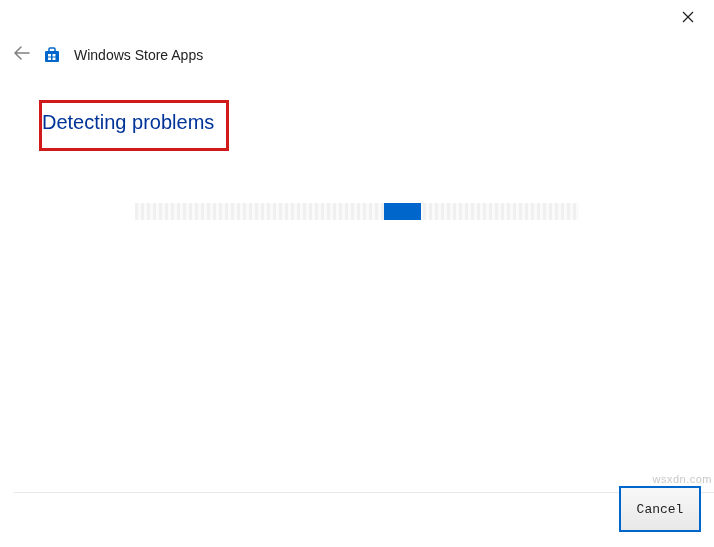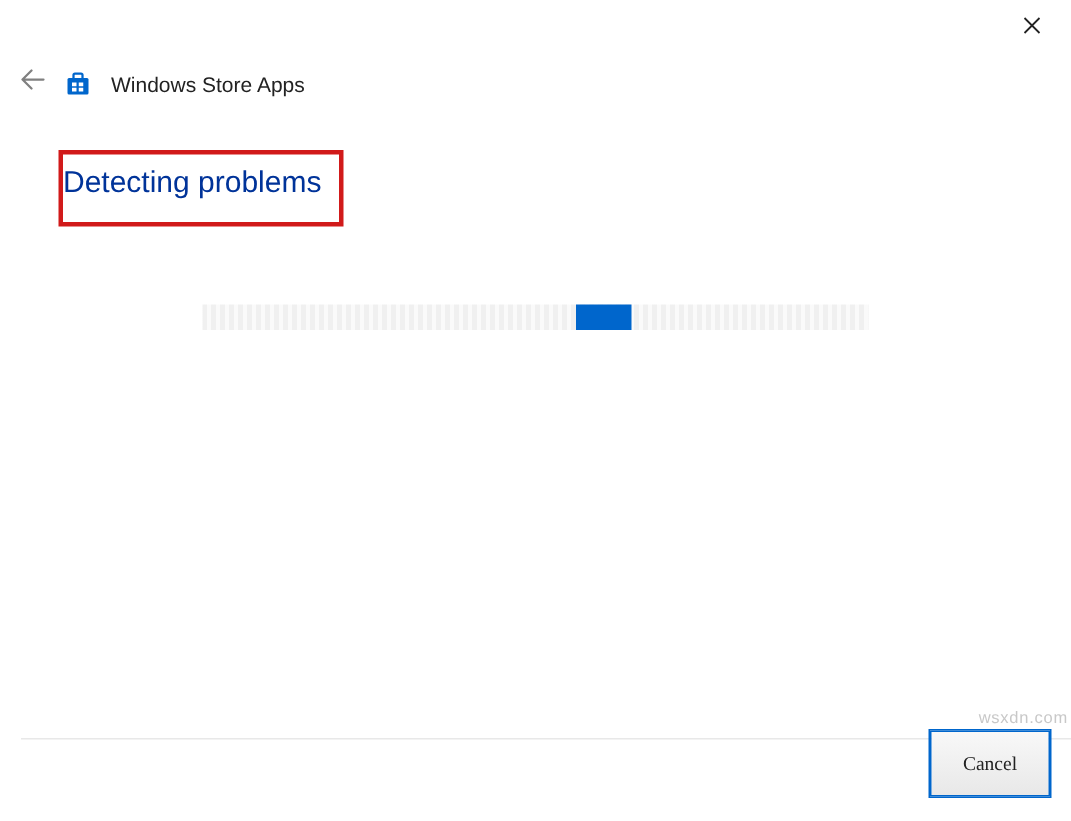--- a/index.html
+++ b/index.html
@@ -103,21 +103,21 @@
     }
     .cancel-btn {
       width: 80px;
       height: 44px;
       background: linear-gradient(#f8f8f8, #e8e8e8);
       border: 1px solid #0066cc;
       outline: 1px solid #0066cc;
       font-size: 13px;
       color: #222;
       cursor: pointer;
-      font-family: Liberation Serif, serif;
+      font-family: Liberation Mono, monospace;
     }
     .watermark {
       position: absolute;
       bottom: 62px;
       right: 2px;
       font-size: 11px;
       color: #c8c8c8;
       letter-spacing: 0.5px;
       text-align: center;
     }

